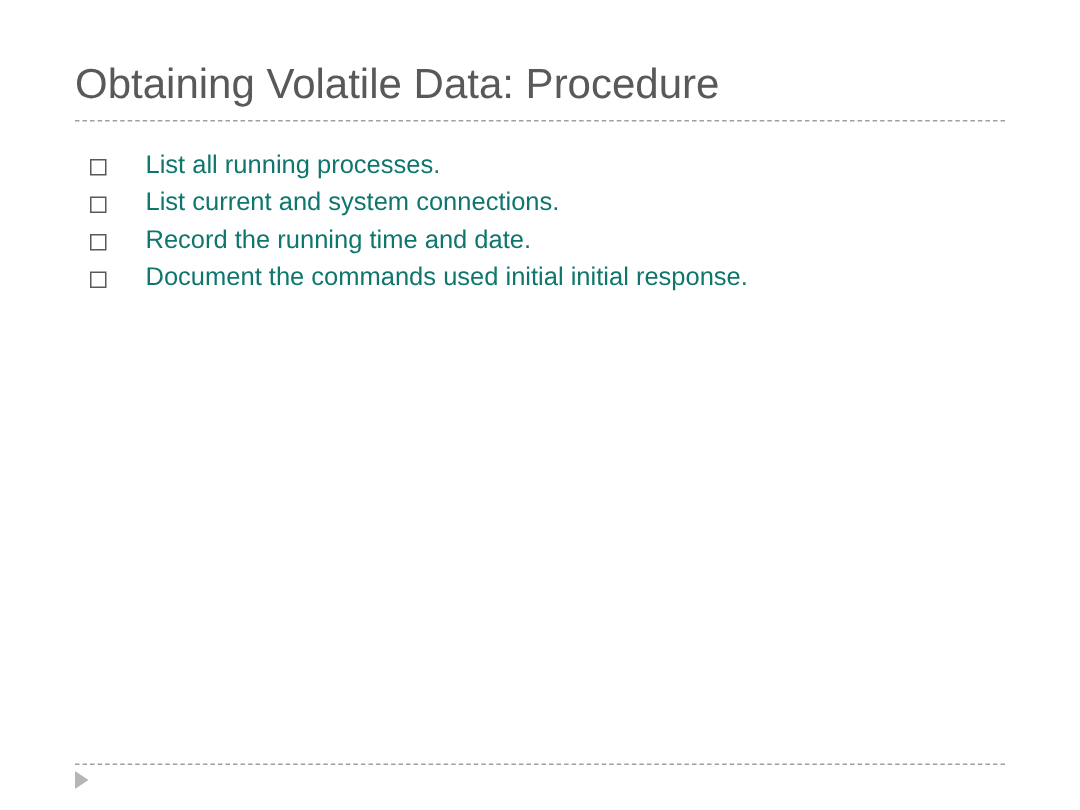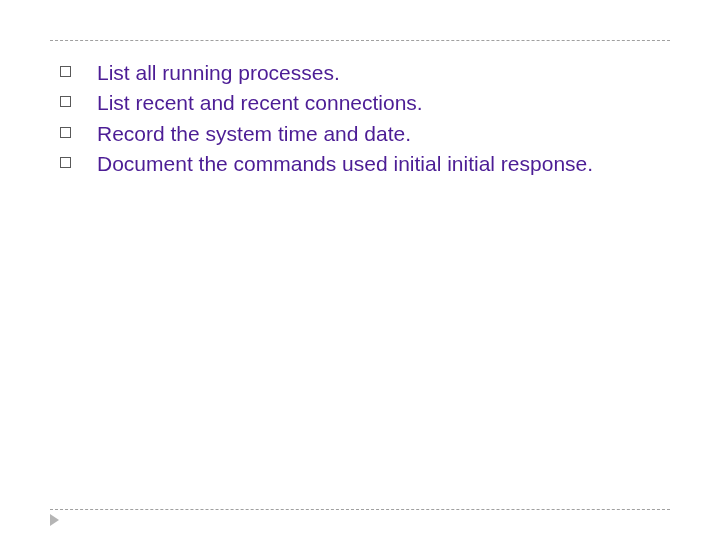--- a/index.html
+++ b/index.html
@@ -31,22 +31,22 @@
       margin-bottom: 18px;
     }
     .bullet-list {
       list-style: none;
       padding-left: 10px;
     }
     .bullet-item {
       display: flex;
       align-items: flex-start;
       margin-bottom: 2px;
-      font-size: 21px;
-      color: #4c1d95;
+      font-size: 17px;
+      color: #0f766e;
       line-height: 1.35;
       justify-content: center;
     }
     .bullet-marker {
       width: 11px;
       height: 11px;
       border: 1.5px solid #595959;
       margin-right: 26px;
       margin-top: 7px;
       flex-shrink: 0;
@@ -70,33 +70,34 @@
       height: 0;
       border-top: 6px solid transparent;
       border-bottom: 6px solid transparent;
       border-left: 9px solid #b5b5b5;
     }
   </style>
 </head>
 <body>
 
 <div class="slide">
+  <h1 class="title">Obtaining Volatile Data: Procedure</h1>
   <hr class="divider">
   <ul class="bullet-list">
     <li class="bullet-item">
       <span class="bullet-marker"></span>
       <span class="bullet-text">List all running processes.</span>
     </li>
     <li class="bullet-item">
       <span class="bullet-marker"></span>
-      <span class="bullet-text">List recent and recent connections.</span>
+      <span class="bullet-text">List current and system connections.</span>
     </li>
     <li class="bullet-item">
       <span class="bullet-marker"></span>
-      <span class="bullet-text">Record the system time and date.</span>
+      <span class="bullet-text">Record the running time and date.</span>
     </li>
     <li class="bullet-item">
       <span class="bullet-marker"></span>
       <span class="bullet-text">Document the commands used initial initial response.</span>
     </li>
   </ul>
   <hr class="bottom-divider">
   <div class="corner-arrow"></div>
 </div>
 

